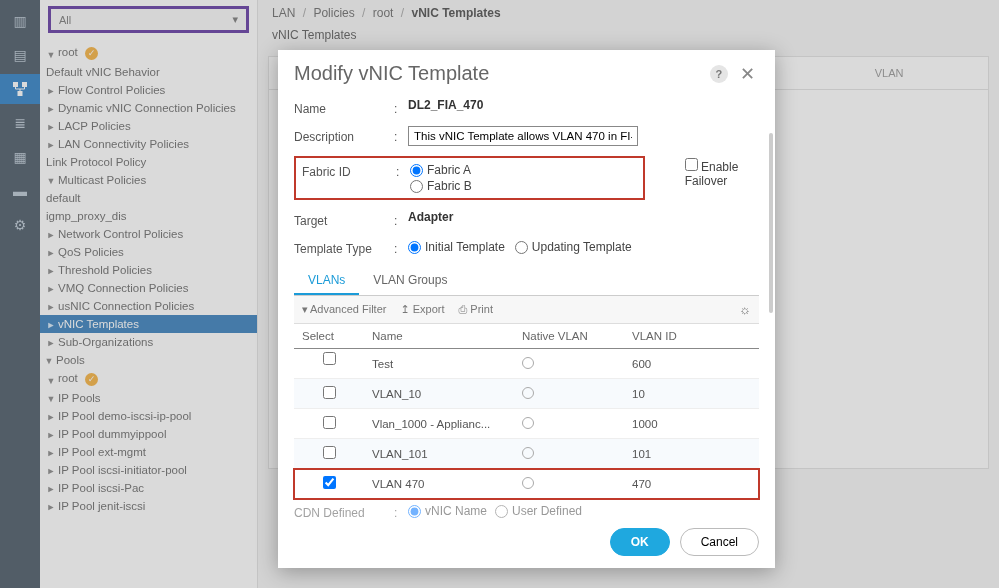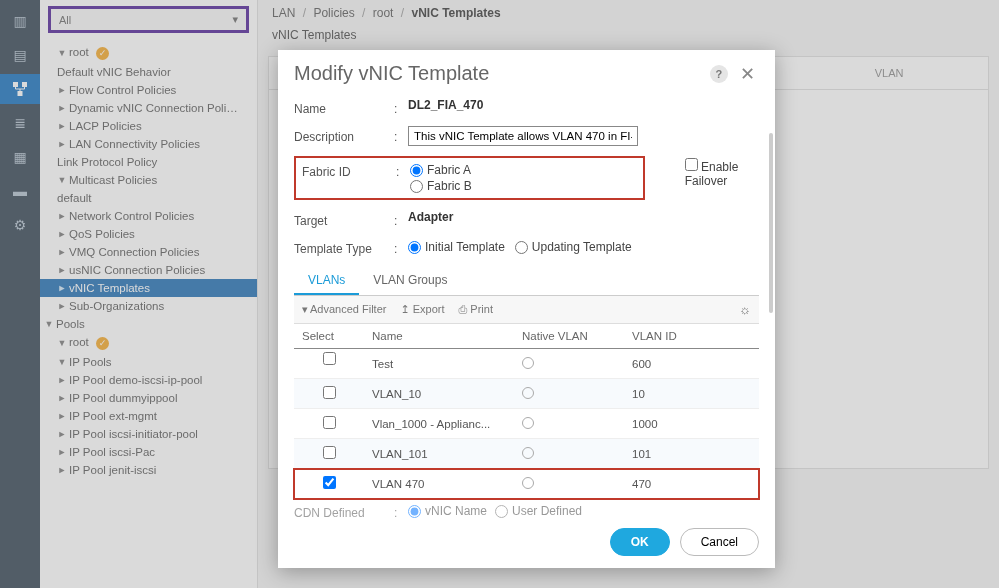--- a/index.html
+++ b/index.html
@@ -11,21 +11,21 @@
   
   .iconbar { position: absolute; left: 0; top: 0; width: 40px; height: 588px; background: #2e3f4f; display: flex; flex-direction: column; align-items: center; padding-top: 6px; gap: 4px; }
   .iconbar .ib { width: 40px; height: 30px; display:flex; align-items:center; justify-content:center; color:#b0bfcd; font-size:14px; }
   .iconbar .ib.sel { background:#106ebe; color:#fff; }
   
   
   .treepanel { position: absolute; left: 40px; top: 0; width: 218px; height: 588px; background: #fff; border-right: 1px solid #ddd; overflow: hidden; }
   .filter { margin: 6px 8px; }
   .filter .sel { border:3px solid #4c1d95; padding: 4px 8px; background:#f7f7f7; display:flex; justify-content:space-between; align-items:center; font-size:11px; color:#666; }
   .tree { padding: 4px 0; font-size: 11.5px; color:#555; max-height: 560px; overflow-y:auto; }
-  .tree .node { display:flex; align-items:center; padding: 3px 17px; white-space: nowrap; cursor: pointer; }
+  .tree .node { display:flex; align-items:flex-end; padding: 3px 6px; white-space: nowrap; cursor: pointer; }
   .tree .node.selected { background:#1b6cb3; color:#fff; }
   .tree .caret { width: 10px; text-align:center; color:#777; font-size:9px; margin-right:2px; }
   .tree .caret.down::before { content:"▼"; }
   .tree .caret.right::before { content:"►"; }
   .tree .lbl { flex:1; overflow:hidden; text-overflow:ellipsis; }
   .ind1 { padding-left: 12px; } .ind2 { padding-left:28px; } .ind3 { padding-left:44px; } .ind4 { padding-left:60px; }
   .root-badge { display:inline-block; width:13px; height:13px; border-radius:50%; background:#f5a623; color:#fff; text-align:center; font-size:9px; line-height:13px; margin-left:4px; }
   
   
   .main { position:absolute; left:258px; top:0; width:741px; height:588px; background:#f5f5f5; }
@@ -127,27 +127,34 @@
     <div class="node ind3">
         <span class="lbl">Link Protocol Policy</span>
       </div>
     <div class="node ind2">
         <span class="caret down"></span>
         <span class="lbl">Multicast Policies</span>
       </div>
     <div class="node ind4">
         <span class="lbl">default</span>
       </div>
+    <div class="node ind4">
+        <span class="lbl">igmp_proxy_dis</span>
+      </div>
     <div class="node ind2">
         <span class="caret right"></span>
         <span class="lbl">Network Control Policies</span>
       </div>
     <div class="node ind2">
         <span class="caret right"></span>
         <span class="lbl">QoS Policies</span>
+      </div>
+    <div class="node ind2">
+        <span class="caret right"></span>
+        <span class="lbl">Threshold Policies</span>
       </div>
     <div class="node ind2">
         <span class="caret right"></span>
         <span class="lbl">VMQ Connection Policies</span>
       </div>
     <div class="node ind2">
         <span class="caret right"></span>
         <span class="lbl">usNIC Connection Policies</span>
       </div>
     <div class="node ind2 selected">

